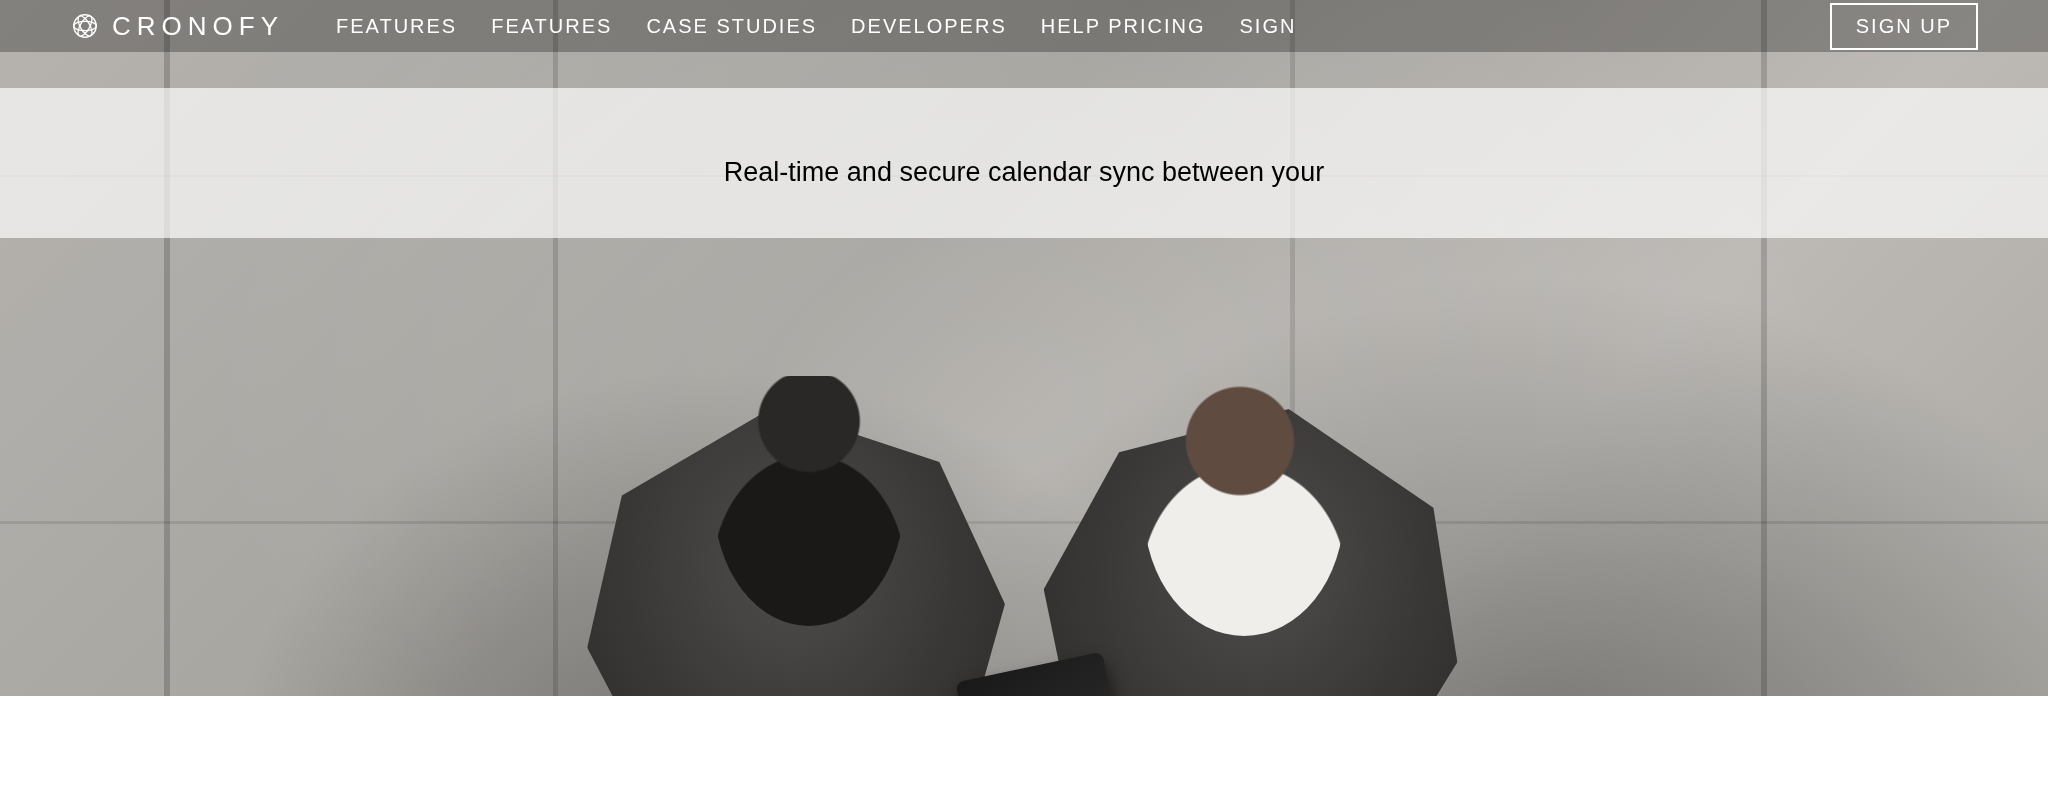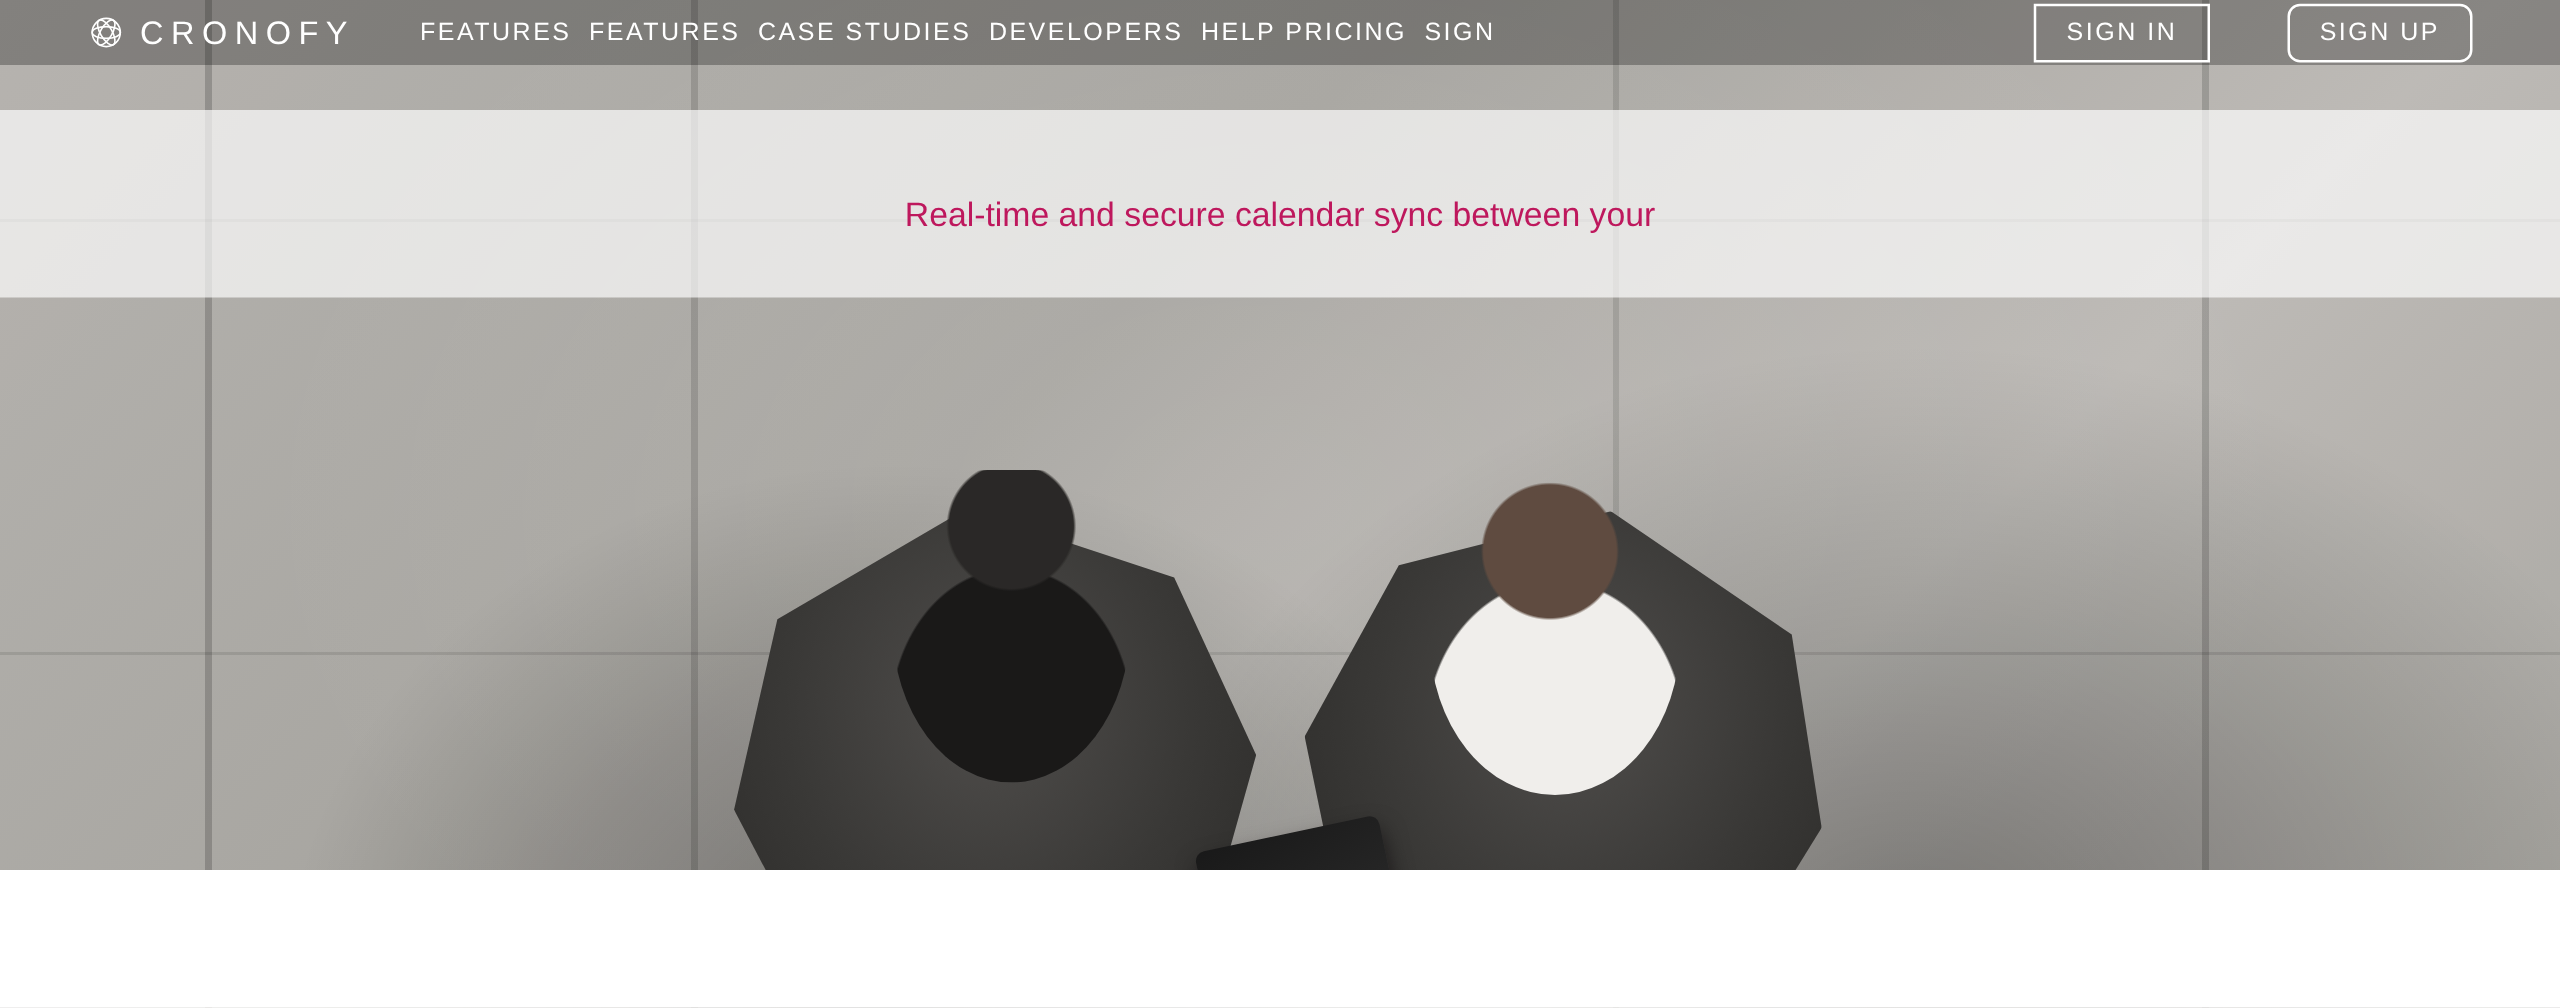--- a/index.html
+++ b/index.html
@@ -100,21 +100,21 @@
     margin-right: 16px;
     color: #ffffff;
     text-decoration: none;
     letter-spacing: 6px;
     font-size: 26px;
     font-weight: 400;
   }
   .brand svg { display: block; }
   .nav-links {
     display: flex;
-    gap: 14px;
+    gap: 34px;
   }
   .nav-link {
     color: #ffffff;
     font-size: 20px;
     letter-spacing: 2px;
     white-space: nowrap;
     cursor: pointer;
   }
   .nav-spacer { flex: 1; }
   .nav-btn {
@@ -142,21 +142,21 @@
     font-size: 54px;
     font-weight: 300;
     letter-spacing: 3px;
     color: #4a4a46;
   }
   .subline {
     margin-top: 26px;
     font-size: 27px;
     line-height: 1.55;
     font-weight: 300;
-    color: #be185d;
+    color: #000000;
   }
 
   
   .bottom-white {
     position: absolute;
     left: 0; right: 0; bottom: 0;
     height: 110px;
     background: #ffffff;
     z-index: 2;
   }
@@ -191,21 +191,20 @@
     <span class="nav-link">FEATURES</span>
     <span class="nav-link">FEATURES</span>
     <span class="nav-link">CASE STUDIES</span>
     <span class="nav-link">DEVELOPERS</span>
     <span class="nav-link">HELP PRICING</span>
     <span class="nav-link">SIGN</span>
   </nav>
 
   <div class="nav-spacer"></div>
 
-  <button class="nav-btn">SIGN IN</button>
   <button class="nav-btn">SIGN UP</button>
 </header>
 
 <section class="headline-band">
   <p class="subline">
     <span>Real-time and secure calendar sync between your</span><br>
   </p>
 </section>
 
 <div class="bottom-white"></div>

